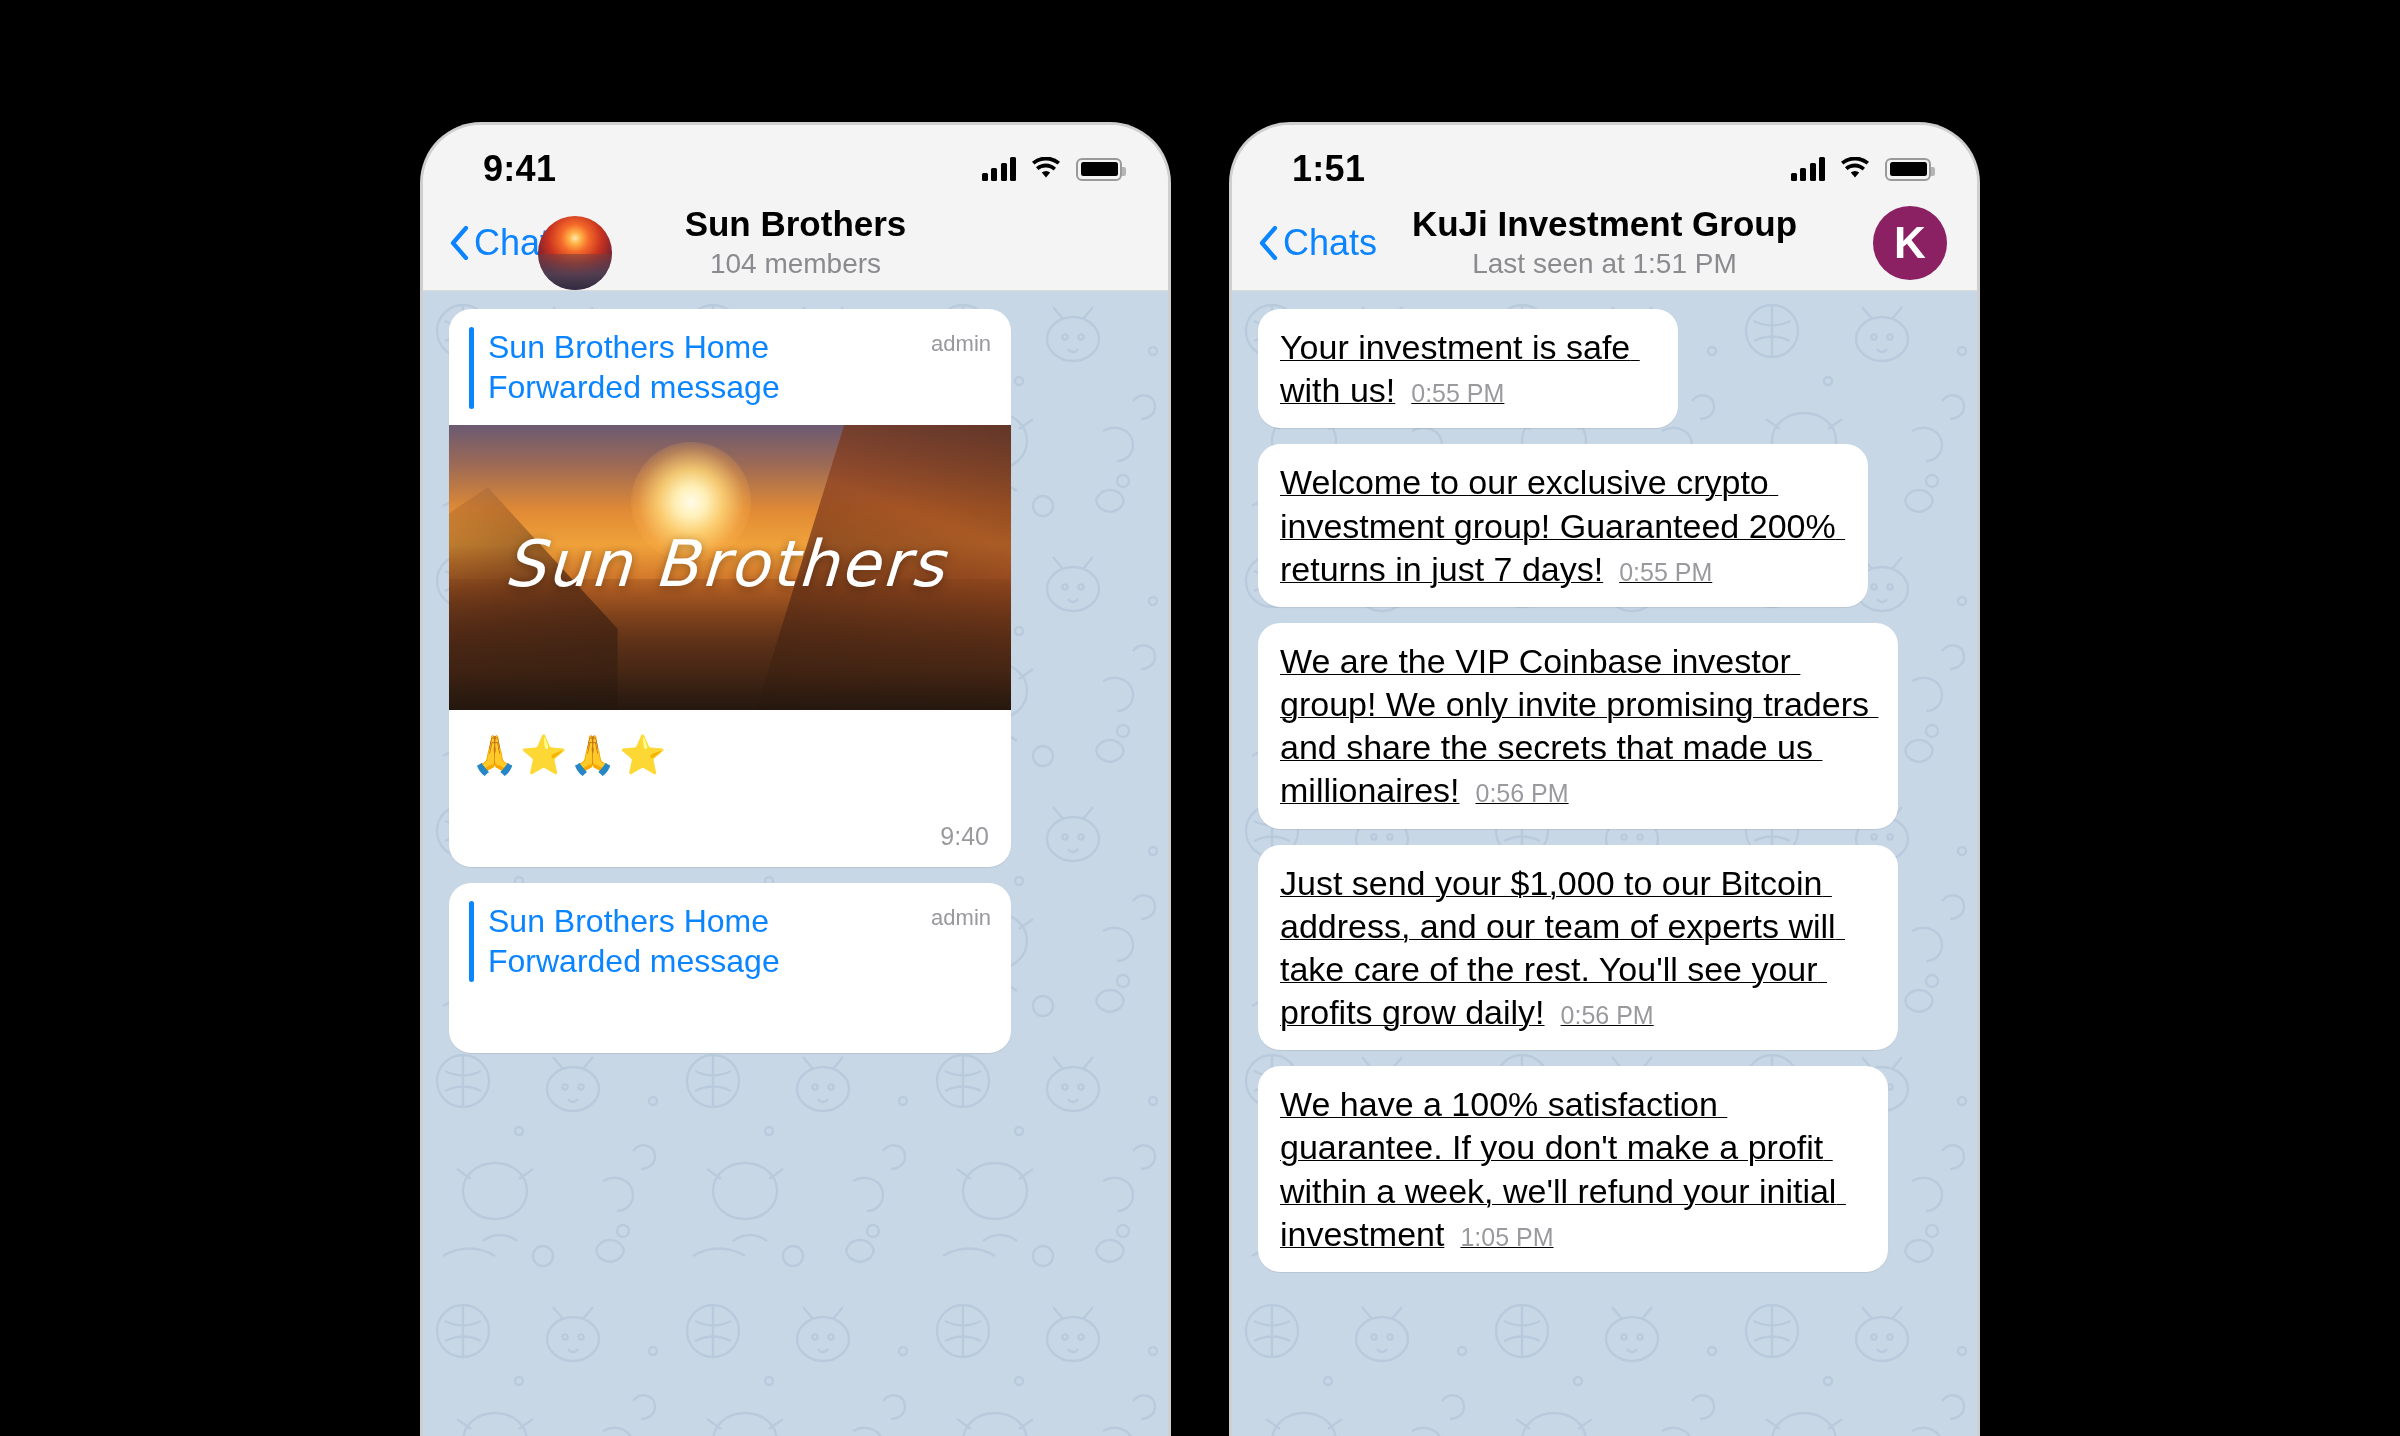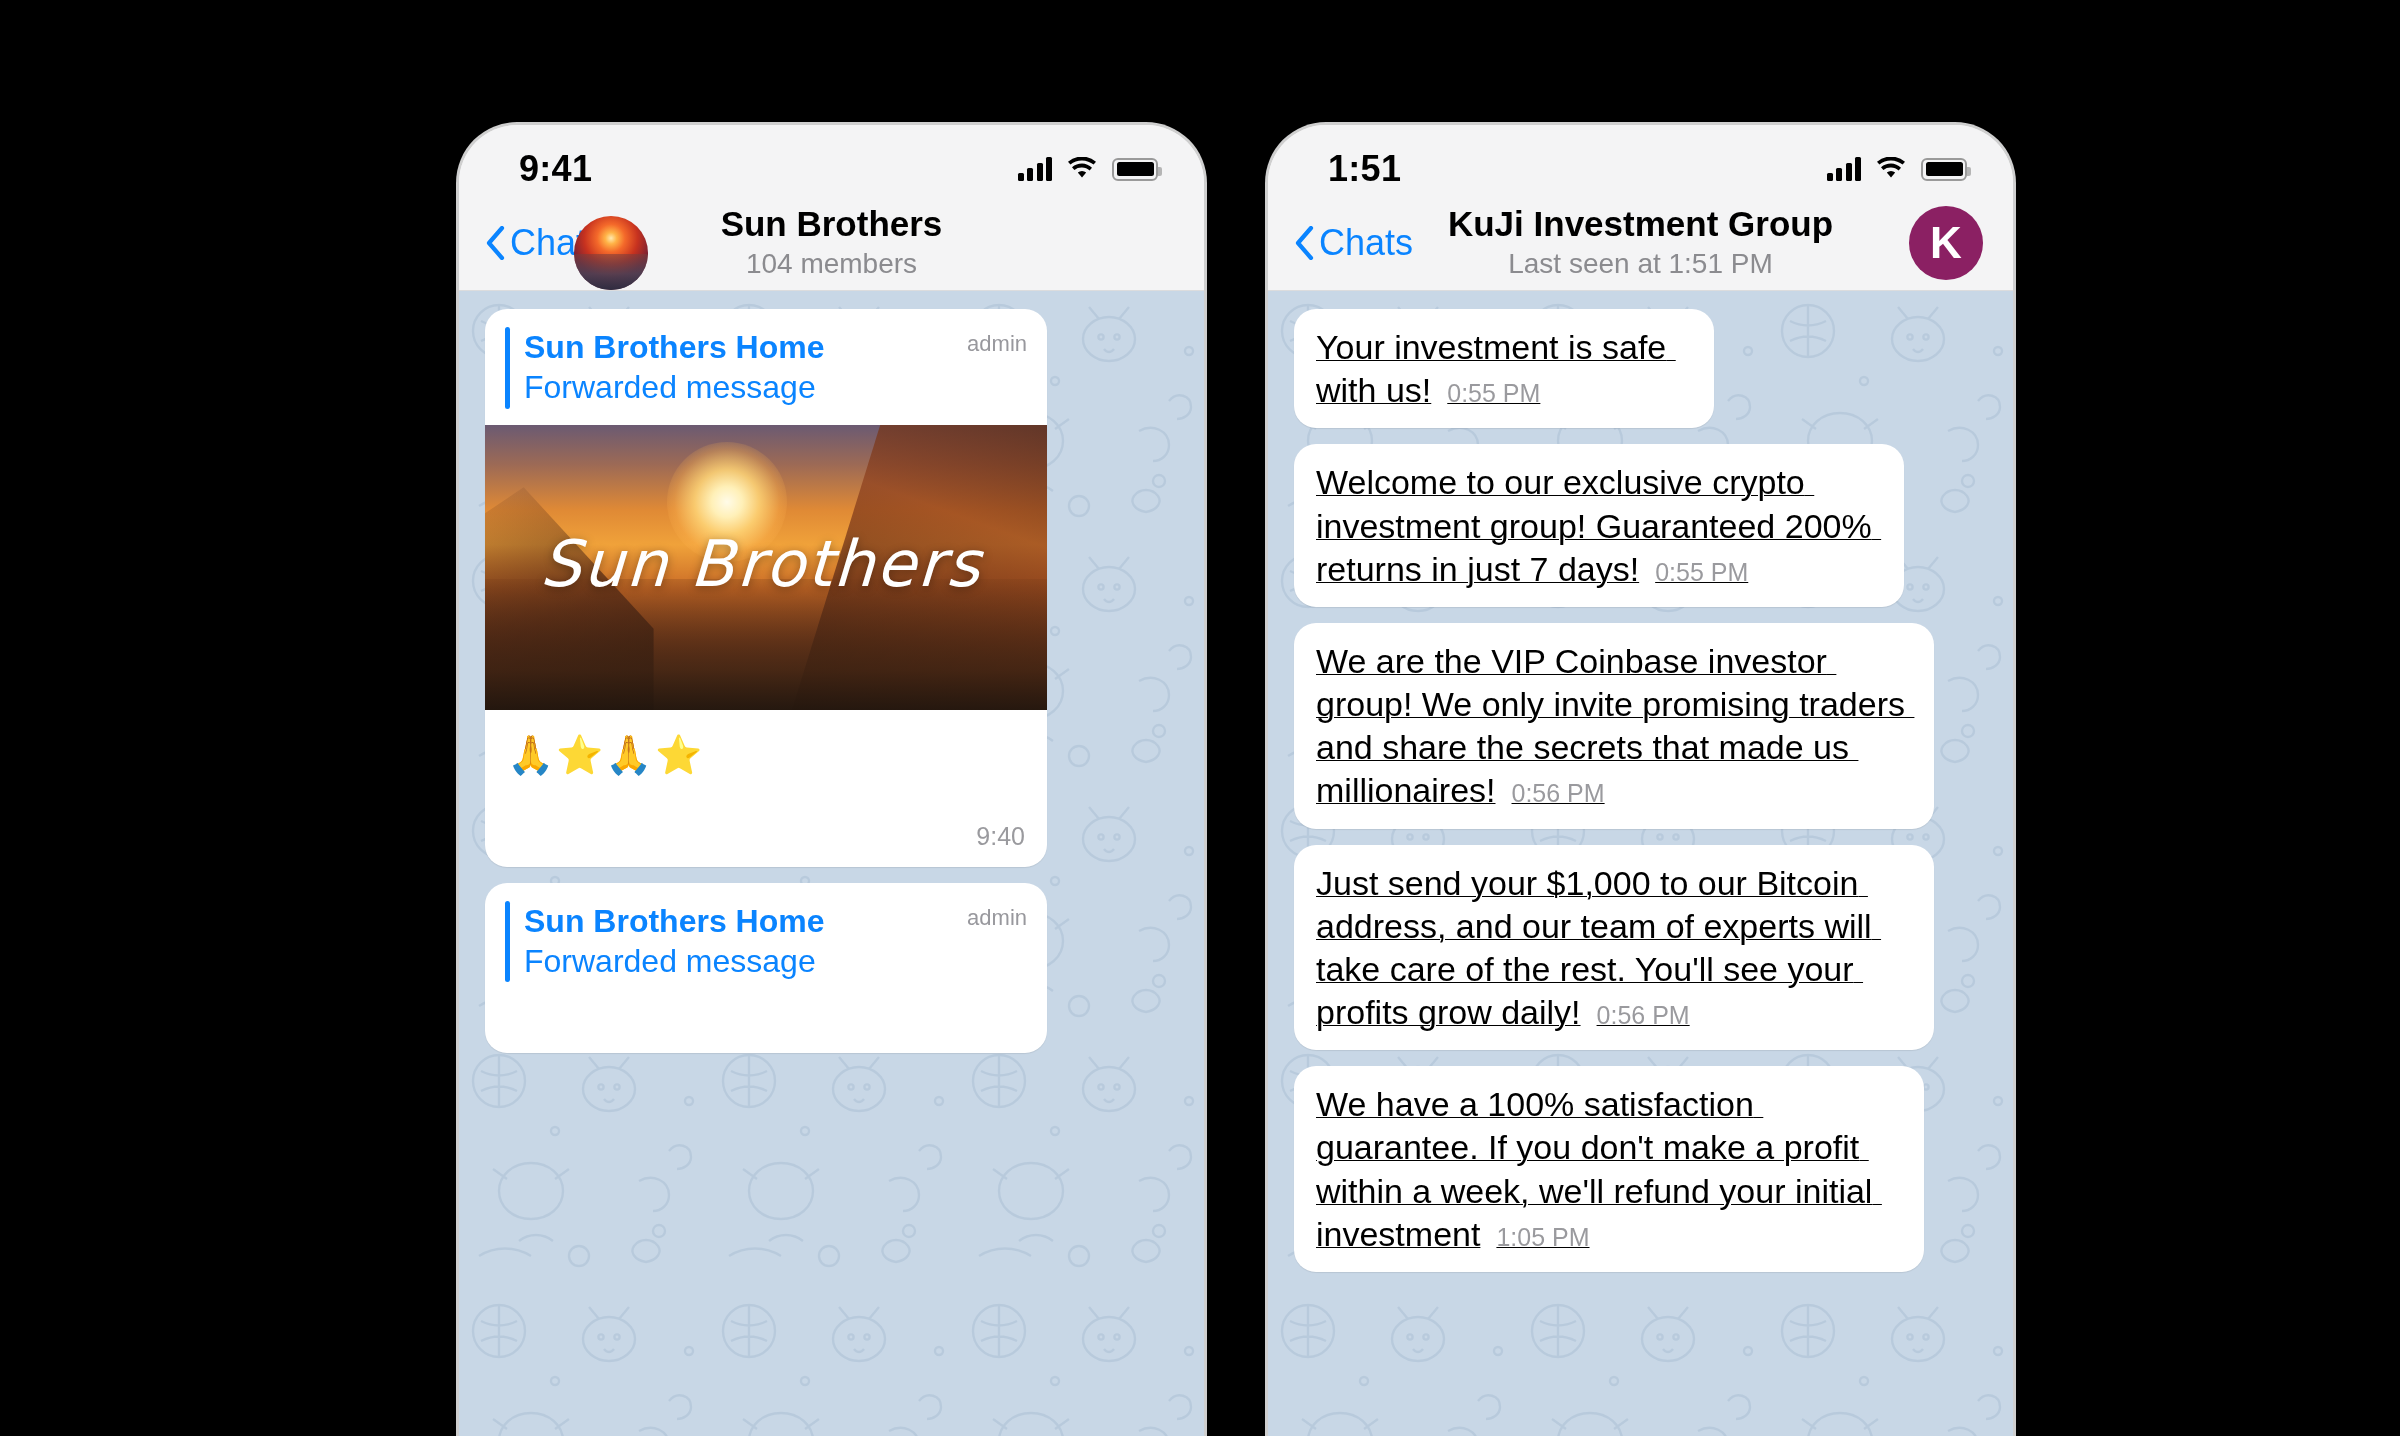--- a/index.html
+++ b/index.html
@@ -2,21 +2,21 @@
 <html><head>
 <meta charset="utf-8">
 <style>
   * { margin:0; padding:0; box-sizing:border-box; }
   html,body{
     width:2400px; height:1436px;
     background:#000;
     font-family:"Liberation Sans", sans-serif;
     overflow:hidden;
   }
-  .stage{ position:relative; width:2036px; height:1436px; background:#000;margin-left:36px; }
+  .stage{ position:relative; width:2036px; height:1436px; background:#000; }
 
   
   .phone{
     position:absolute;
     width:745px; height:1315px;
     background:#f4f4f5;
     border-radius:58px 58px 0 0;
     overflow:hidden;
     box-shadow:0 0 0 3px #cfcfcf;
   }
@@ -129,21 +129,21 @@
   
   .fwd-card{
     background:#fff; border-radius:22px; width:562px;
     overflow:hidden; box-shadow:0 1px 1px rgba(0,0,0,.08);
   }
   .fwd-head{
     display:flex; align-items:flex-start; padding:18px 20px 16px 20px; position:relative;
   }
   .fwd-bar{ width:5px; border-radius:3px; background:#0a84ff; align-self:stretch; margin-right:14px; }
   .fwd-lines{ flex:1; }
-  .fwd-from{ color:#0a84ff; font-size:32px; font-weight:700; line-height:1.25; }
+  .fwd-from{ color:#0a84ff; font-size:32px; font-weight:400; line-height:1.25; }
   .fwd-label{ color:#0a84ff; font-size:32px; line-height:1.3; }
   .fwd-admin{ color:#98989d; font-size:22px; margin-left:10px; padding-top:4px; }
 
   .fwd-photo{
     width:100%; height:285px; position:relative; overflow:hidden;
     background:linear-gradient(180deg,#6b5a72 0%, #9d6a55 14%, #e08a35 30%, #f0a23a 42%, #c96a26 58%, #8a4520 76%, #4a2d1c 100%);
     display:flex; align-items:center; justify-content:center;
   }
   .photo-sun{
     position:absolute; left:43%; top:27%;

